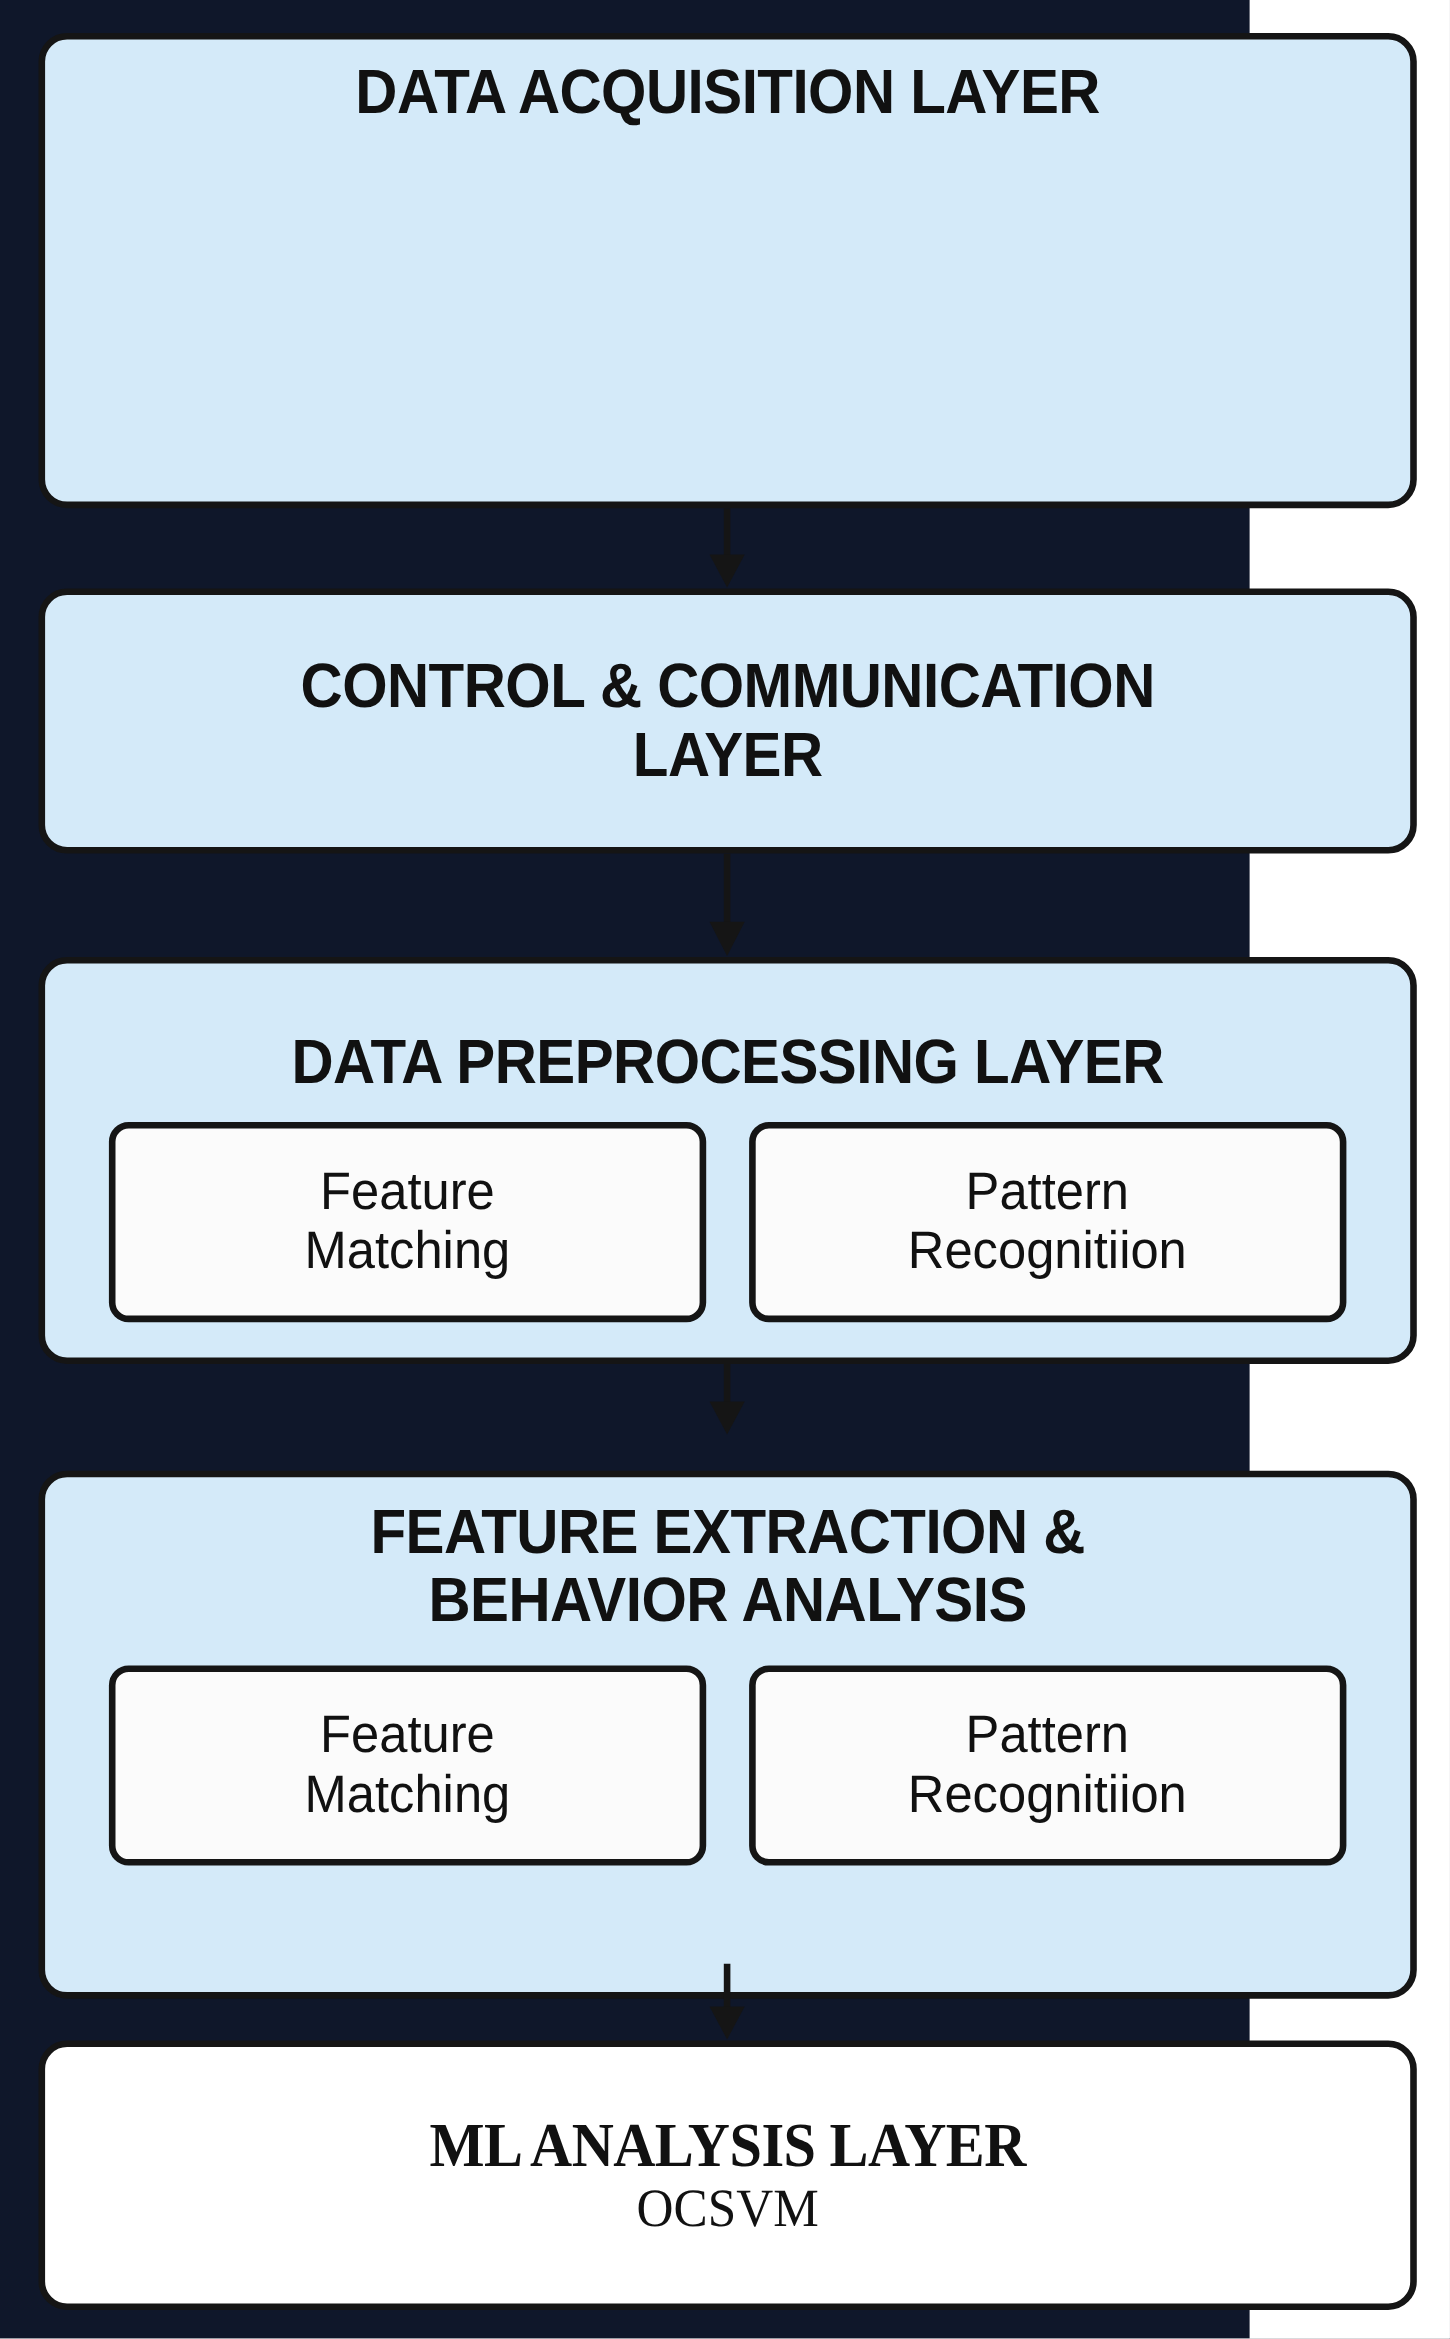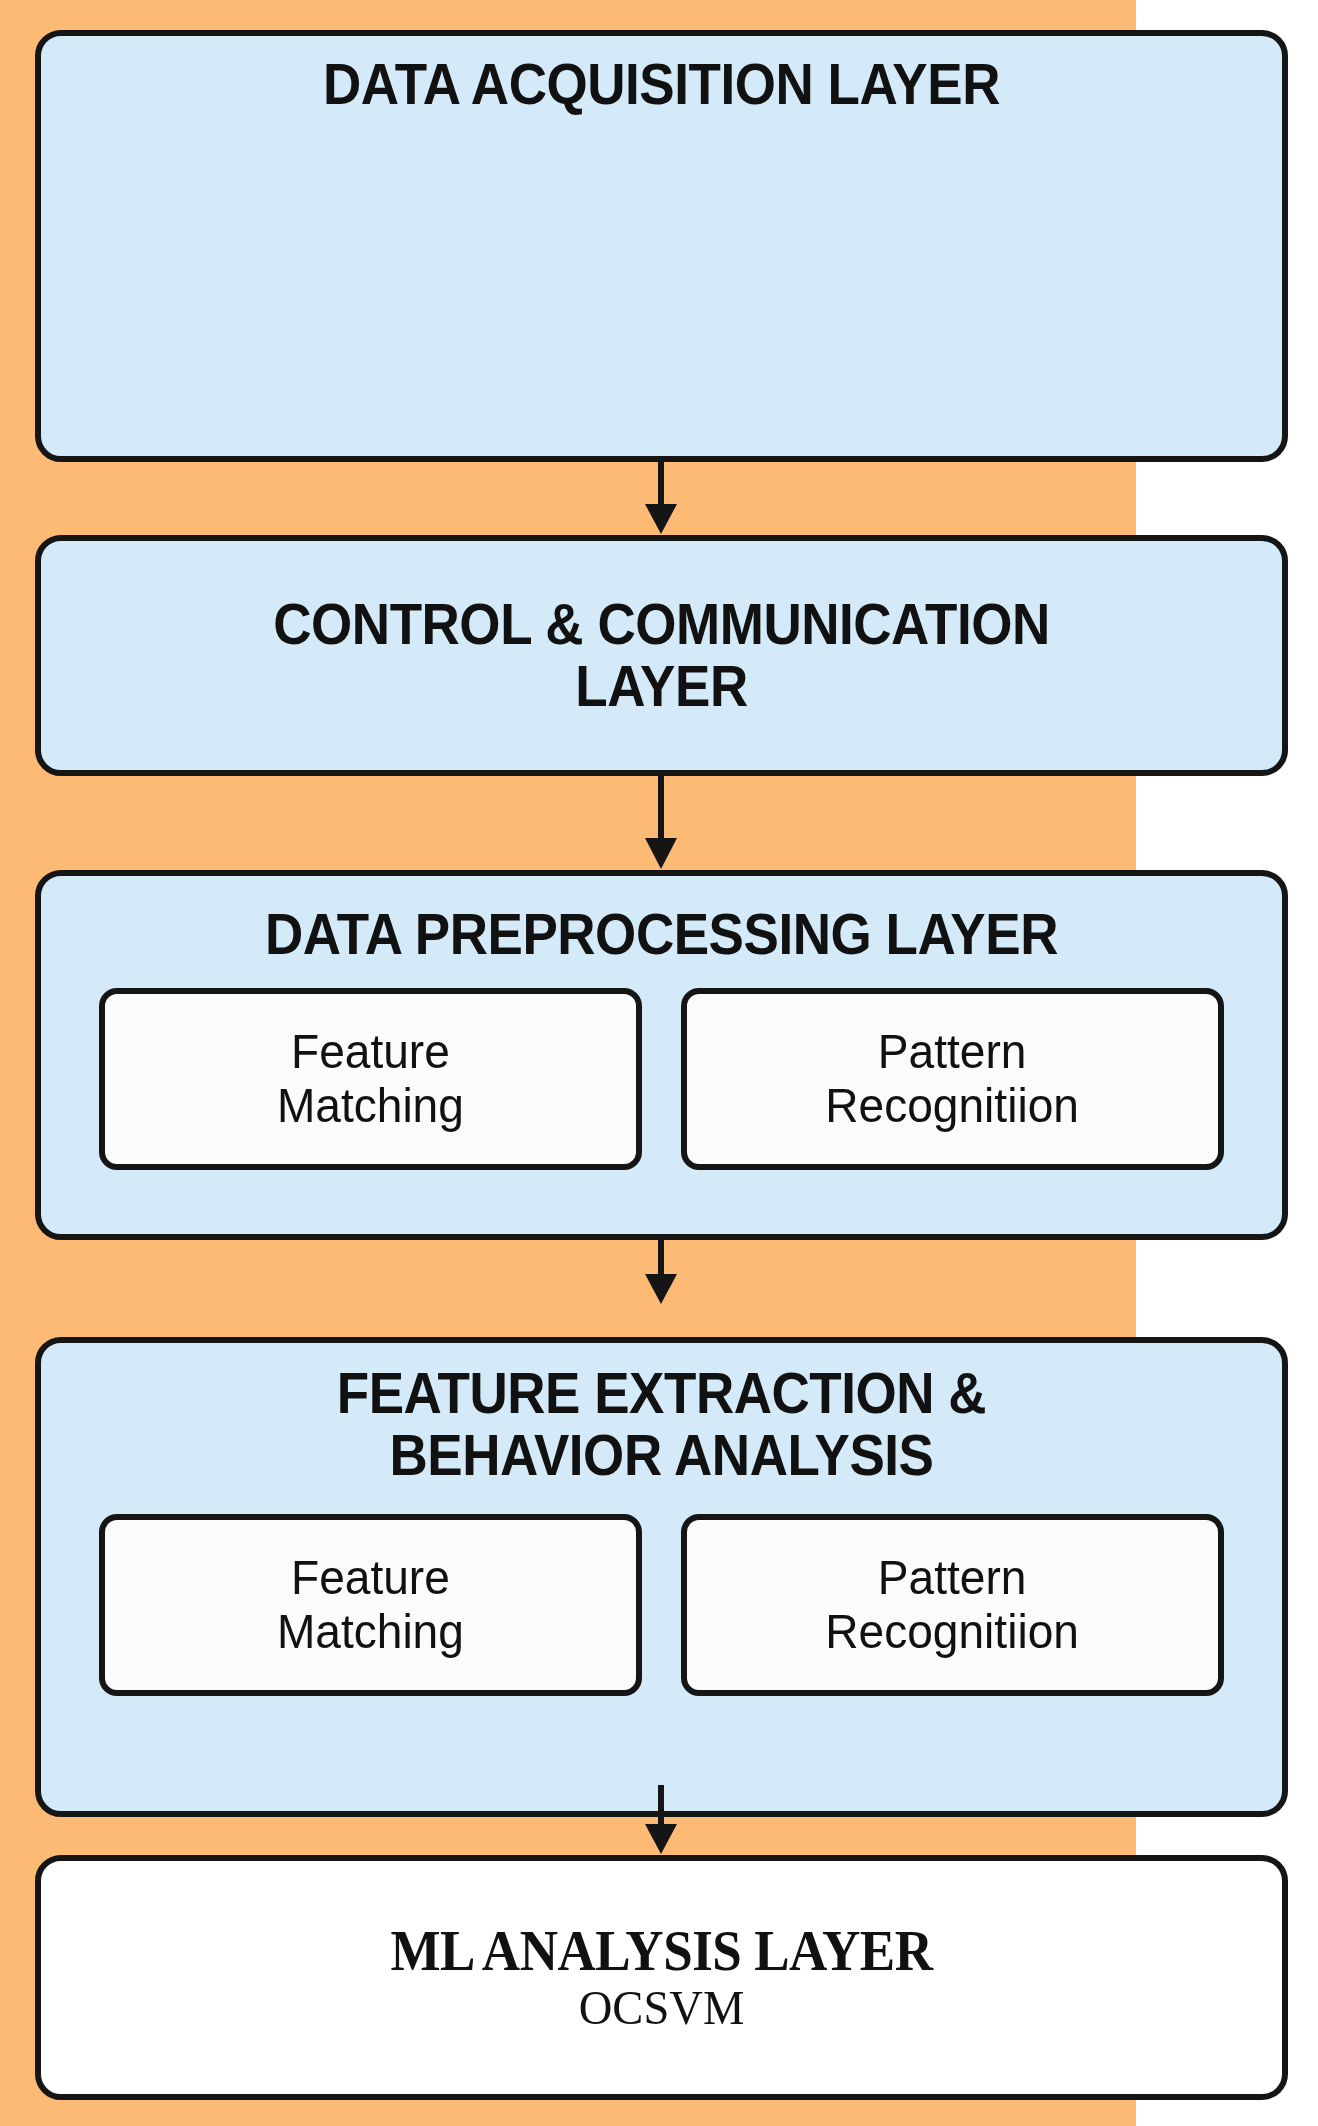--- a/index.html
+++ b/index.html
@@ -12,21 +12,21 @@
     width: 1318px;
     height: 2126px;
     font-family: "Liberation Sans", sans-serif;
     overflow: hidden;
   }
 
   #diagram {
     position: relative;
     width: 1136px;
     height: 2126px;
-    background: #fdba74;
+    background: #0f172a;
   }
 
   
   .layer-box {
     position: absolute;
     left: 35px;
     width: 1253px;
     box-sizing: border-box;
     border: 6px solid #151515;
     border-radius: 26px;
@@ -98,21 +98,21 @@
     position: absolute;
     left: 0;
     width: 1318px;
     pointer-events: none;
   }
   .arrow svg { display: block; }
 
   
   #box-acquisition   { top: 30px;   height: 432px; padding-top: 18px; }
   #box-control       { top: 535px;  height: 241px; justify-content: center; }
-  #box-preprocessing { top: 870px;  height: 370px; padding-top: 28px; }
+  #box-preprocessing { top: 870px;  height: 370px; padding-top: 28px; justify-content: center; }
   #box-feature       { top: 1305px; height: 480px; padding-top: 20px; margin-top: 32px; }
   #box-ml            { top: 1855px; height: 245px; }
 
   #box-acquisition .subbox-row   { margin-top: 24px; }
   #box-acquisition .sub-box      { width: 543px; height: 182px; }
 
   #box-preprocessing .subbox-row { margin-top: 22px; }
   #box-preprocessing .sub-box    { width: 543px; height: 182px; }
 
   #box-feature .subbox-row       { margin-top: 28px; }

